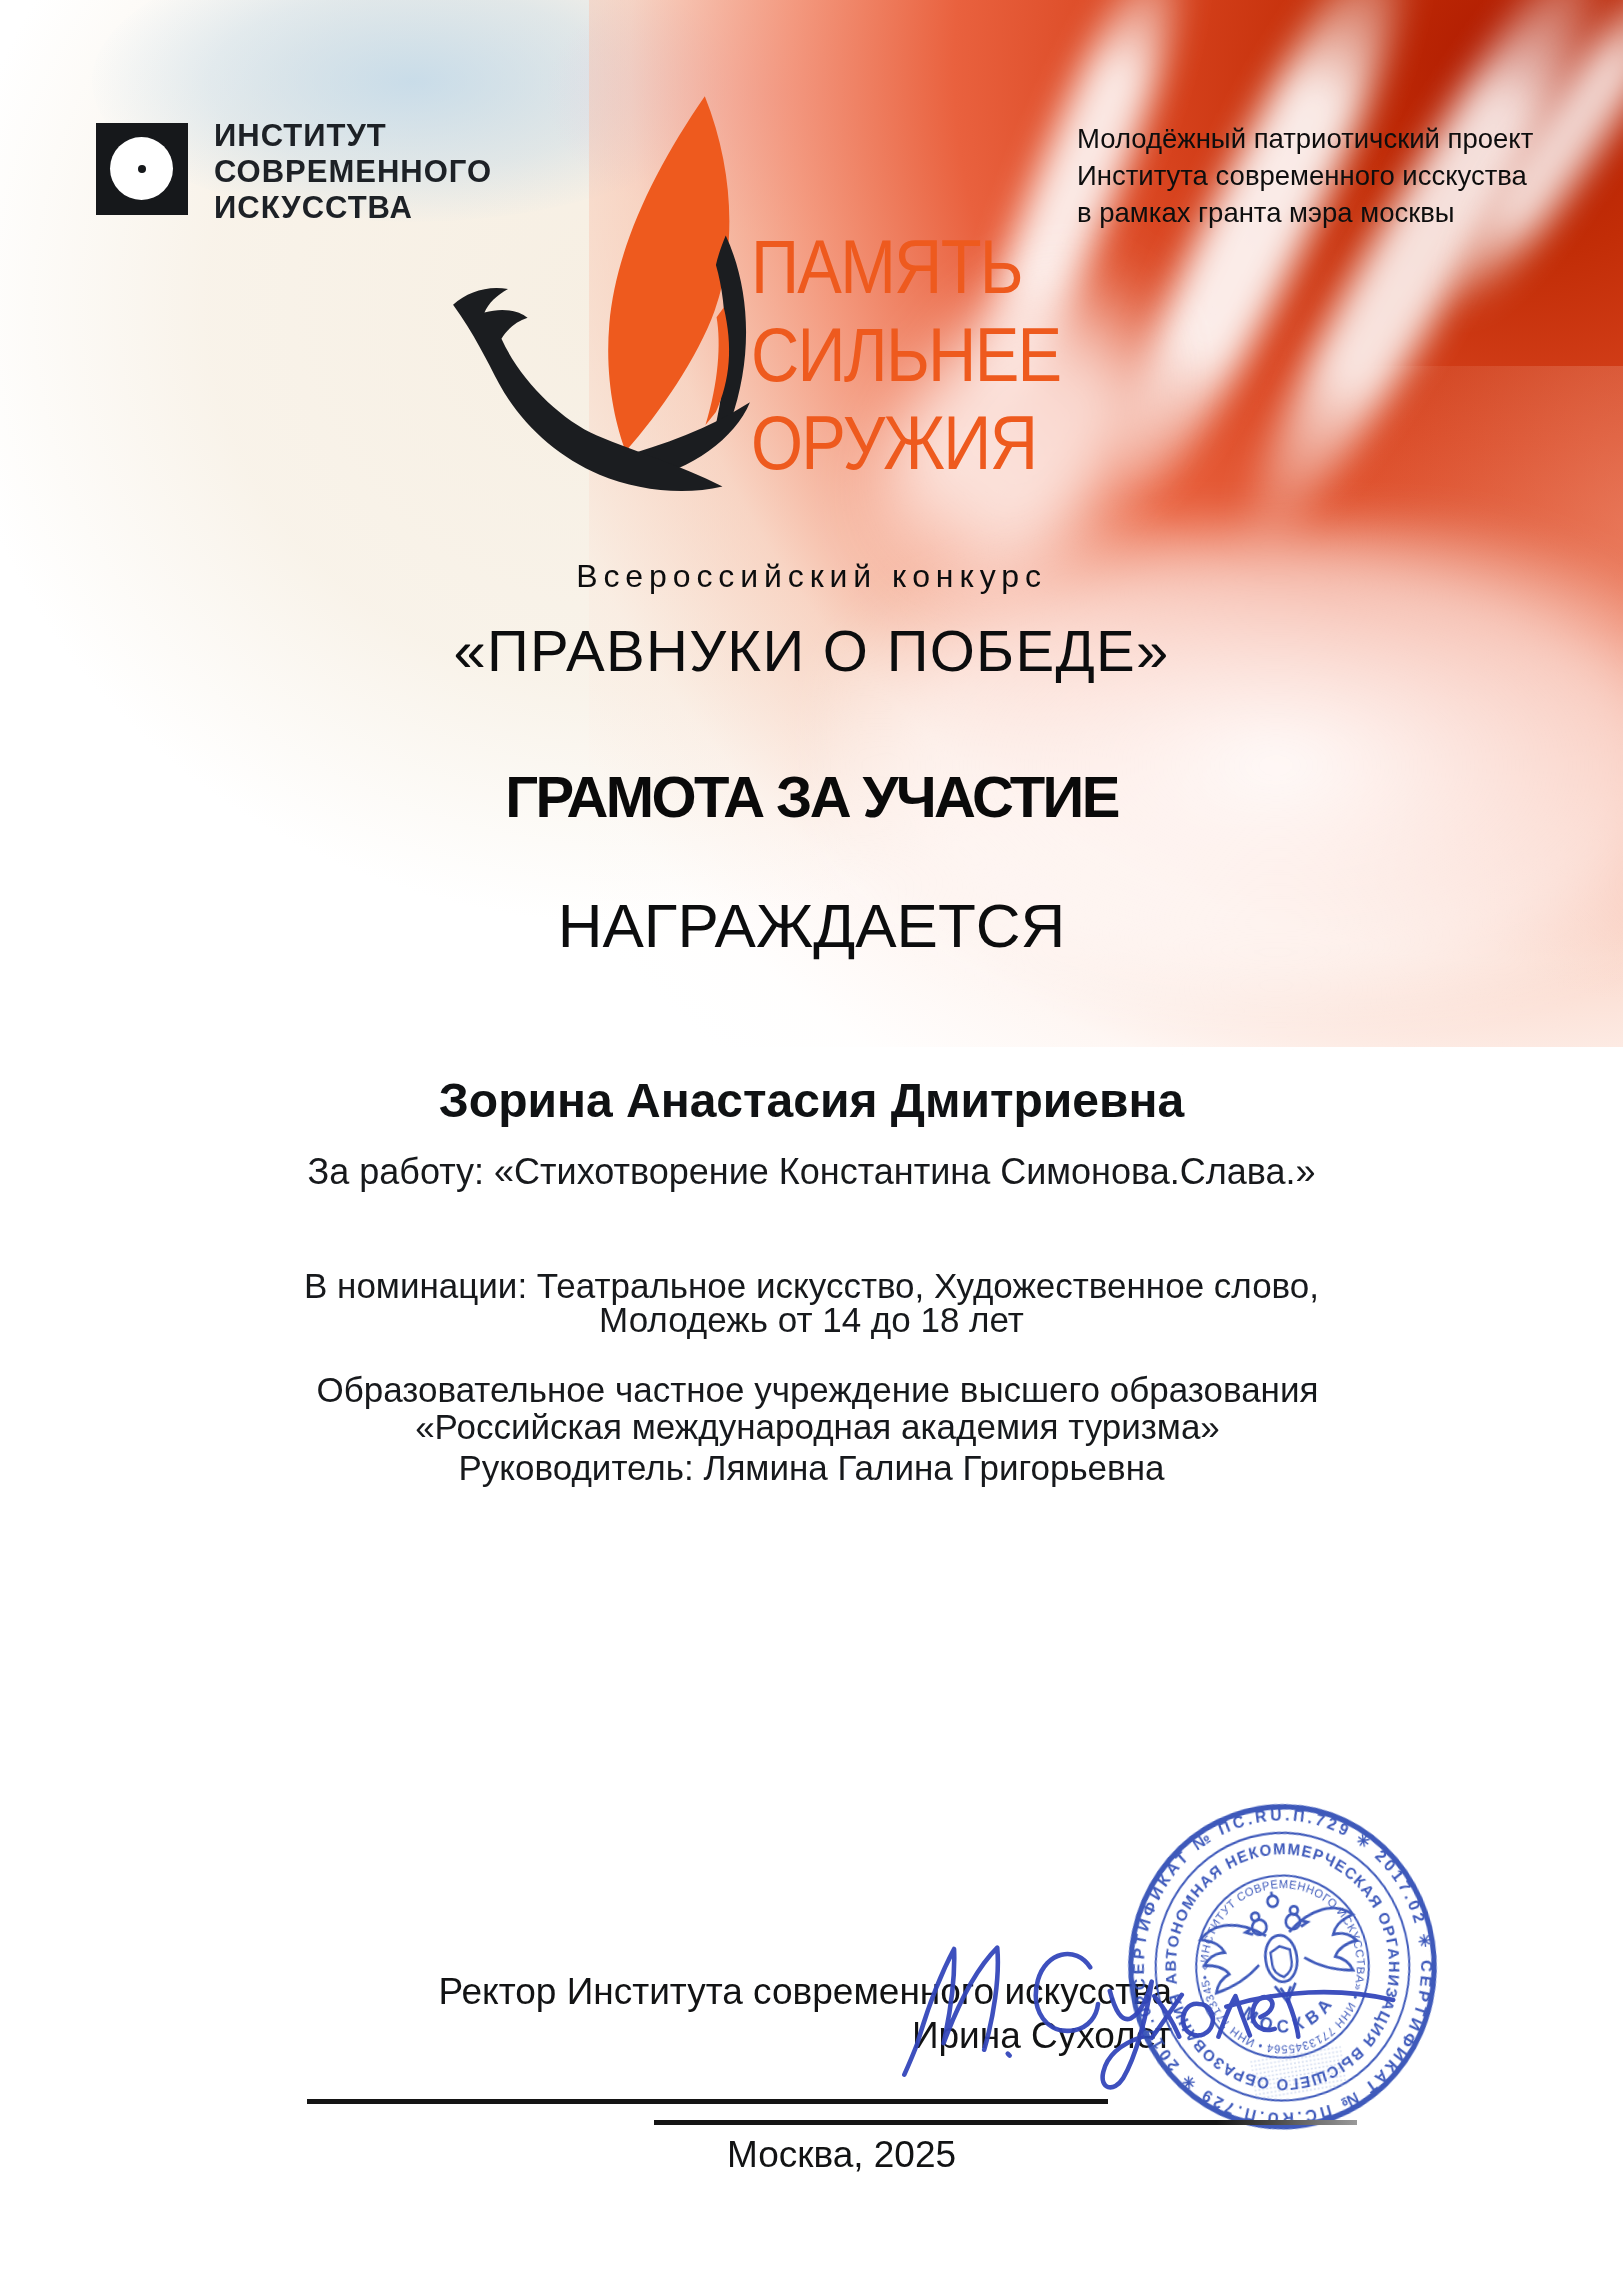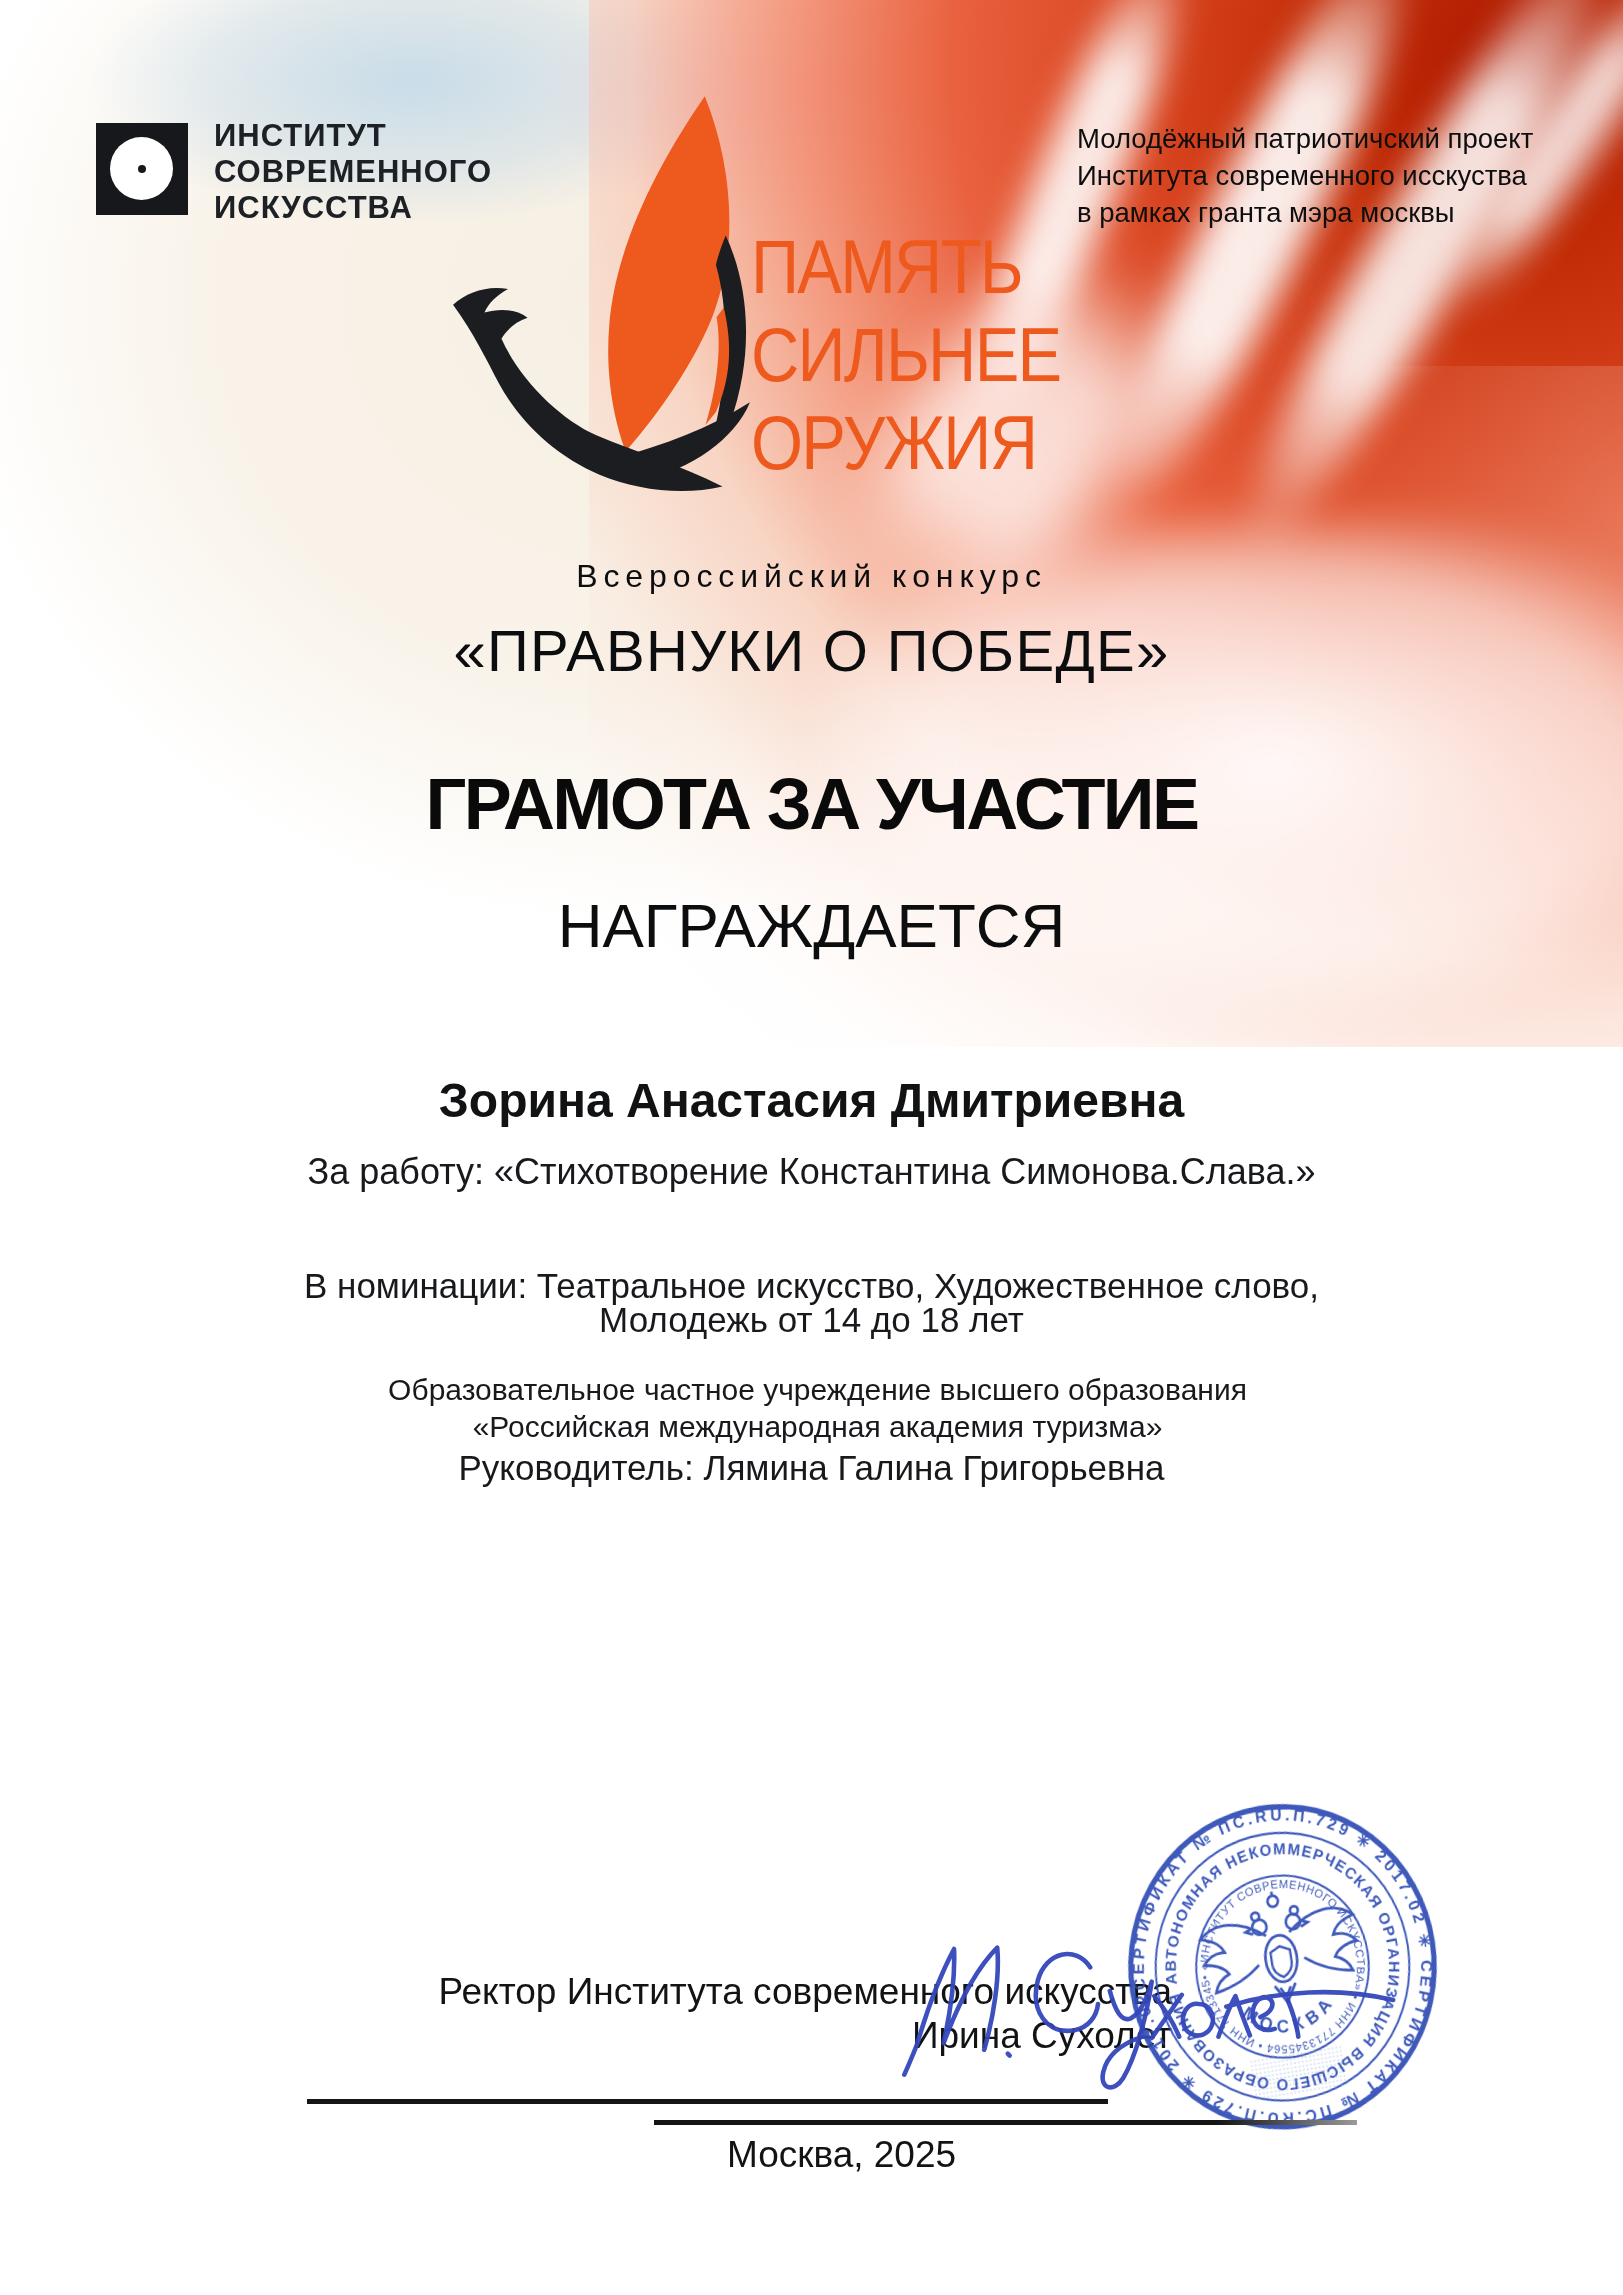--- a/index.html
+++ b/index.html
@@ -41,26 +41,26 @@
   .logo-text{left:214px;top:118px;font-size:31px;font-weight:700;line-height:36px;
     letter-spacing:1px;color:#1d2126;white-space:pre-line;}
   .bird{left:428px;top:72px;}
   .motto{left:751px;top:223px;font-size:76px;line-height:88px;font-weight:400;
     color:#EE5A1E;letter-spacing:-2px;transform:scaleX(.88);transform-origin:left top;white-space:pre-line;}
   .project-info{left:1077px;top:120px;width:497px;font-size:27.5px;line-height:37px;color:#0e0e0e;white-space:pre-line;}
   
   .cline{left:0;width:1623px;text-align:center;color:#0c0d0e;}
   .contest-name{top:558px;font-size:32px;letter-spacing:5.9px;}
   .contest-title{top:617px;font-size:58px;letter-spacing:1.3px;}
-  .award-title{top:763px;font-size:72px;font-weight:700;letter-spacing:-2.6px;color:#0a0a0a;}
+  .award-title{top:763px;font-size:58px;font-weight:700;letter-spacing:-2.6px;color:#0a0a0a;}
   .awarded{top:890px;font-size:62px;}
   .recipient-name{top:1073px;font-size:48px;font-weight:700;color:#101214;}
   .work{top:1151px;font-size:36px;color:#17191c;}
   .nomination{top:1261px;font-size:35px;line-height:34px;color:#17191c;white-space:pre-line;margin-top:8px;}
-  .institution{top:1371px;font-size:30px;line-height:37px;color:#17191c;white-space:pre-line;padding-left:12px;}
+  .institution{top:1371px;font-size:35px;line-height:37px;color:#17191c;white-space:pre-line;padding-left:12px;}
   .supervisor{top:1448px;font-size:35px;color:#17191c;}
   
   .rector{right:451px;top:1970px;width:981px;text-align:right;font-size:37px;line-height:44px;color:#121314;white-space:pre-line;}
   .sig{left:886px;top:1907px;}
   .seal{left:1122px;top:1798px;}
   .rule{height:4.6px;background:#151515;}
   .rule1{left:307px;top:2099px;width:801px;}
   .rule2{left:654px;top:2120px;width:703px;
     background:linear-gradient(90deg,#141414 0%,#141414 80%,#555 90%,#9a9a9a 100%);}
   .place-year{left:0;top:2134px;width:1623px;text-align:center;font-size:37px;color:#121314;margin-left:30px;}

